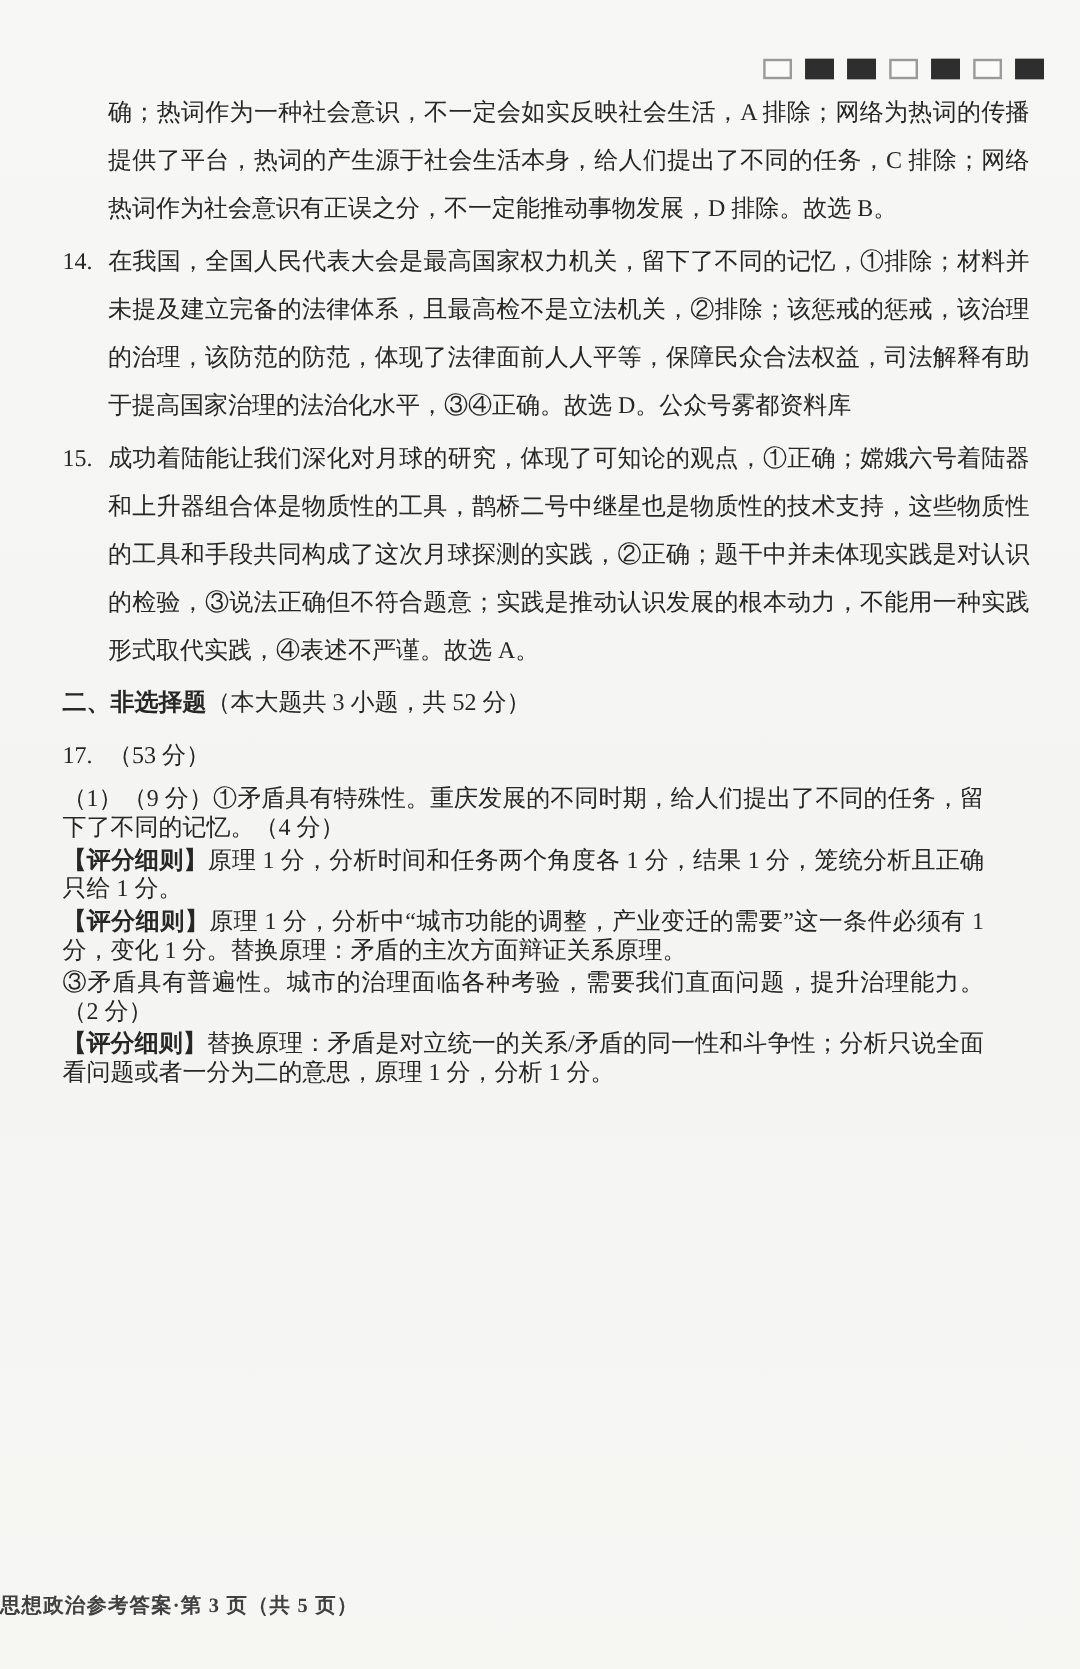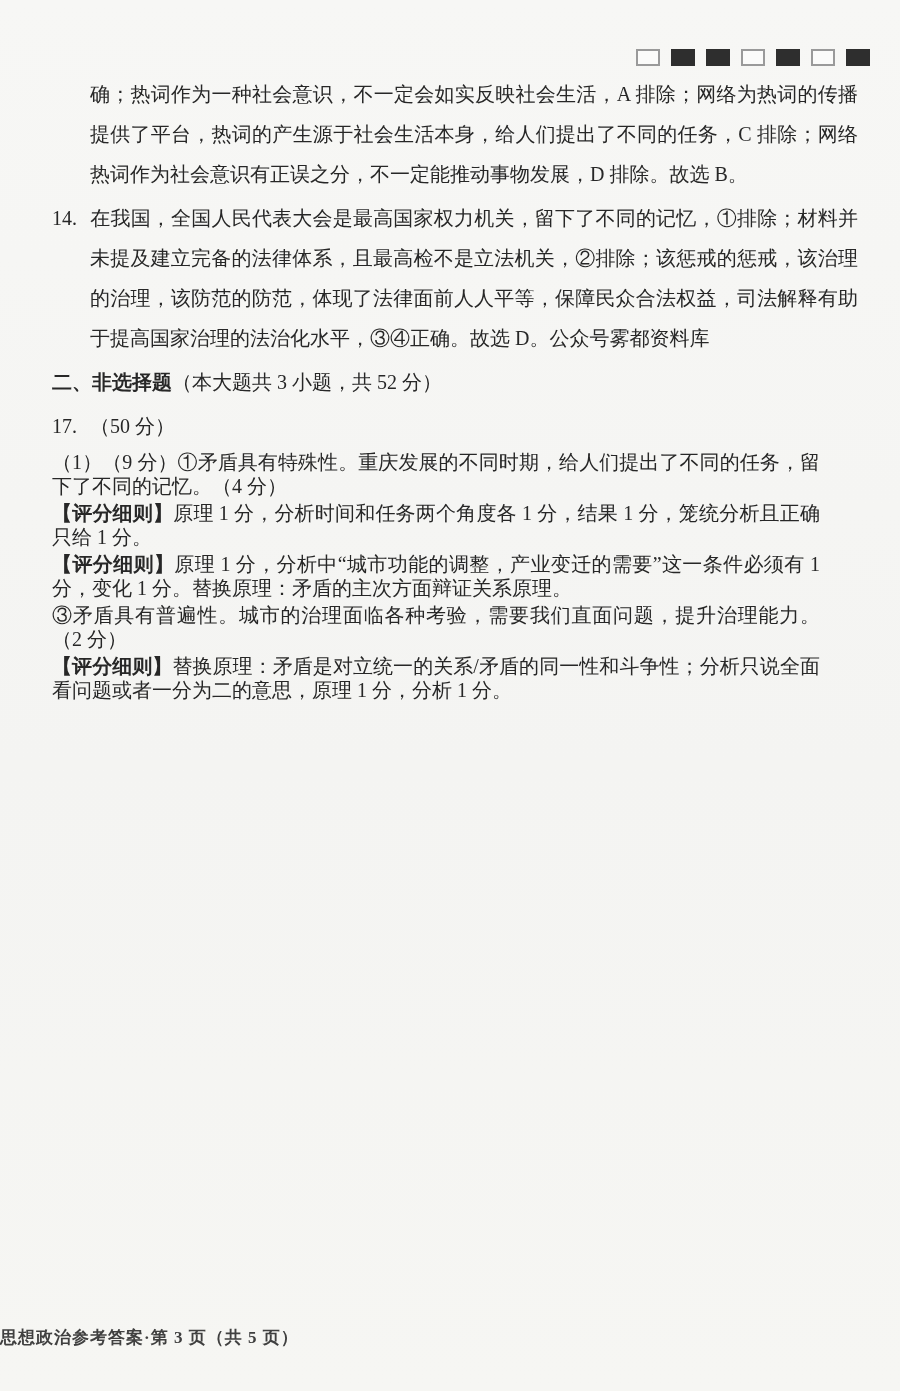--- a/index.html
+++ b/index.html
@@ -47,25 +47,26 @@
   <span class="mark outline"></span>
   <span class="mark filled"></span>
 </div>
 
 <div class="content">
 
   <p class="para cont-indent">确；热词作为一种社会意识，不一定会如实反映社会生活，A 排除；网络为热词的传播提供了平台，热词的产生源于社会生活本身，给人们提出了不同的任务，C 排除；网络热词作为社会意识有正误之分，不一定能推动事物发展，D 排除。故选 B。</p>
 
   <p class="para item"><span class="num">14.</span><span>在我国，全国人民代表大会是最高国家权力机关，留下了不同的记忆，①排除；材料并未提及建立完备的法律体系，且最高检不是立法机关，②排除；该惩戒的惩戒，该治理的治理，该防范的防范，体现了法律面前人人平等，保障民众合法权益，司法解释有助于提高国家治理的法治化水平，③④正确。故选 D。公众号雾都资料库</span></p>
 
+  <p class="para item"><span class="num">15.</span><span>成功着陆能让我们深化对月球的研究，体现了可知论的观点，①正确；嫦娥六号着陆器和上升器组合体是物质性的工具，鹊桥二号中继星也是物质性的技术支持，这些物质性的工具和手段共同构成了这次月球探测的实践，②正确；题干中并未体现实践是对认识的检验，③说法正确但不符合题意；实践是推动认识发展的根本动力，不能用一种实践形式取代实践，④表述不严谨。故选 A。</span></p>
 
 
   <p class="para"><span class="bold-sans">二、非选择题</span><span>（本大题共 3 小题，共 52 分）</span></p>
 
-  <p class="para"><span class="num">17.</span><span>（50 分）</span></p>
+  <p class="para"><span class="num">17.</span><span>（53 分）</span></p>
 
   <div class="sub">
     <p class="para"><span>（1）（9 分）①矛盾具有特殊性。重庆发展的不同时期，给人们提出了不同的任务，留下了不同的记忆。（4 分）</span></p>
 
     <p class="para"><span class="bold-sans">【评分细则】</span><span>原理 1 分，分析时间和任务两个角度各 1 分，结果 1 分，笼统分析且正确只给 1 分。</span></p>
 
 
     <p class="para"><span class="bold-sans">【评分细则】</span><span>原理 1 分，分析中“城市功能的调整，产业变迁的需要”这一条件必须有 1 分，变化 1 分。替换原理：矛盾的主次方面辩证关系原理。</span></p>
 
     <p class="para"><span>③矛盾具有普遍性。城市的治理面临各种考验，需要我们直面问题，提升治理能力。（2 分）</span></p>

